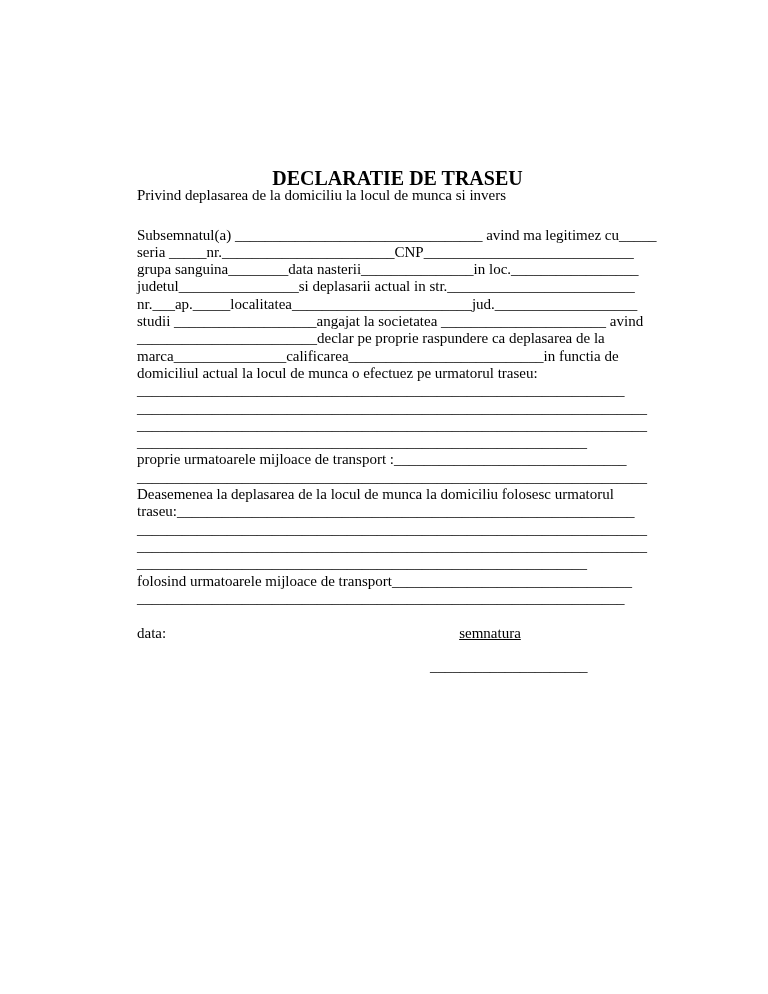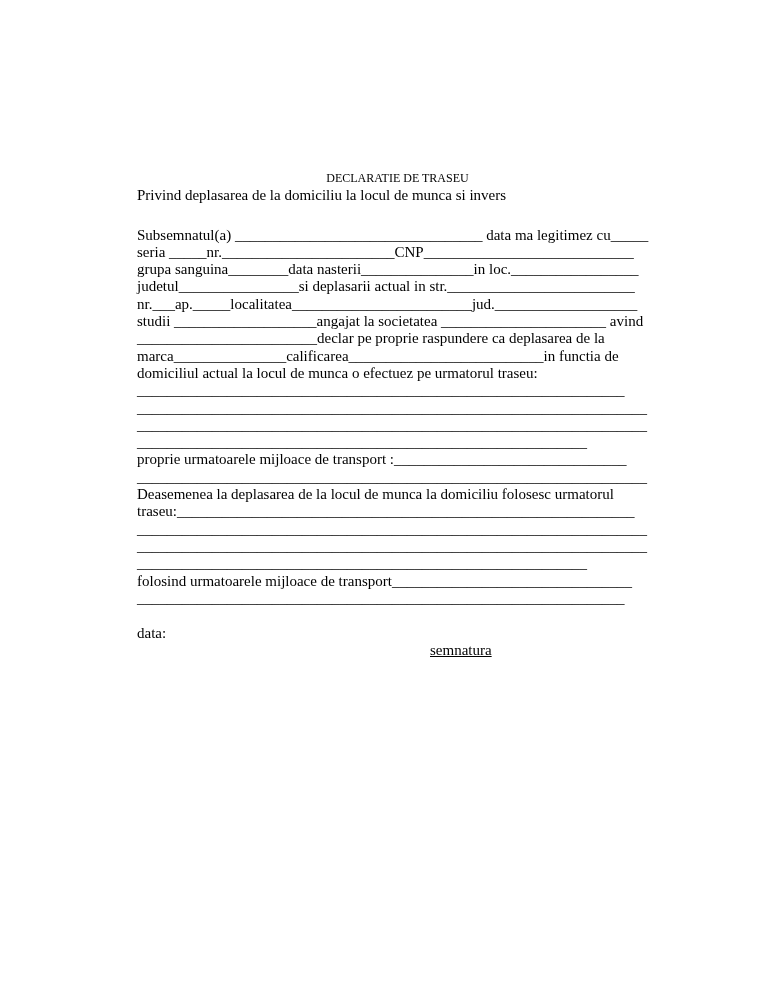--- a/index.html
+++ b/index.html
@@ -16,42 +16,41 @@
     font-family: "Liberation Serif", "DejaVu Serif", serif;
     font-size: 15px;
     overflow: hidden;
     box-sizing: border-box;
   }
   .content {
     padding: 170px 110px 0 137px;
   }
   .doc-title {
     text-align: center;
-    font-weight: normal;
-    font-size: 12px;
+    font-weight: bold;
+    font-size: 20px;
     line-height: 17.3px;
     white-space: nowrap;
   }
   .doc-subtitle {
     line-height: 17.3px;
     white-space: nowrap;
   }
   .body-lines {
     margin-top: 22px;
   }
   .line {
     line-height: 17.3px;
     white-space: nowrap;
   }
   .footer-row {
     margin-top: 18px;
     line-height: 17.3px;
     display: flex;
     white-space: nowrap;
-    flex-direction: column;
   }
   .signature-label {
     margin-left: 293px;
     text-decoration: underline;
   }
   .signature-line-row {
     margin-top: 16px;
     line-height: 17.3px;
     white-space: nowrap;
   }
@@ -62,21 +61,21 @@
 </head>
 <body>
 
 <div class="page">
   <div class="content">
 
     <div class="doc-title">DECLARATIE DE TRASEU</div>
     <div class="doc-subtitle">Privind deplasarea de la domiciliu la locul de munca si invers</div>
 
     <div class="body-lines">
-      <div class="line">Subsemnatul(a) _________________________________ data ma legitimez cu_____</div>
+      <div class="line">Subsemnatul(a) _________________________________ avind ma legitimez cu_____</div>
       <div class="line">seria _____nr._______________________CNP____________________________</div>
       <div class="line">grupa sanguina________data nasterii_______________in loc._________________</div>
       <div class="line">judetul________________si deplasarii actual in str._________________________</div>
       <div class="line">nr.___ap._____localitatea________________________jud.___________________</div>
       <div class="line">studii ___________________angajat la societatea ______________________ avind</div>
       <div class="line">________________________declar pe proprie raspundere ca deplasarea de la</div>
       <div class="line">marca_______________calificarea__________________________in functia de</div>
       <div class="line">domiciliul actual la locul de munca o efectuez pe urmatorul traseu:</div>
       <div class="line">_________________________________________________________________</div>
       <div class="line">____________________________________________________________________</div>
@@ -91,15 +90,18 @@
       <div class="line">____________________________________________________________</div>
       <div class="line">folosind urmatoarele mijloace de transport________________________________</div>
       <div class="line">_________________________________________________________________</div>
     </div>
 
     <div class="footer-row">
       <span>data:</span>
       <span class="signature-label">semnatura</span>
     </div>
 
+    <div class="signature-line-row">
+      <span class="signature-line">_____________________</span>
+    </div>
 
   </div>
 </div>
 
 </body></html>

